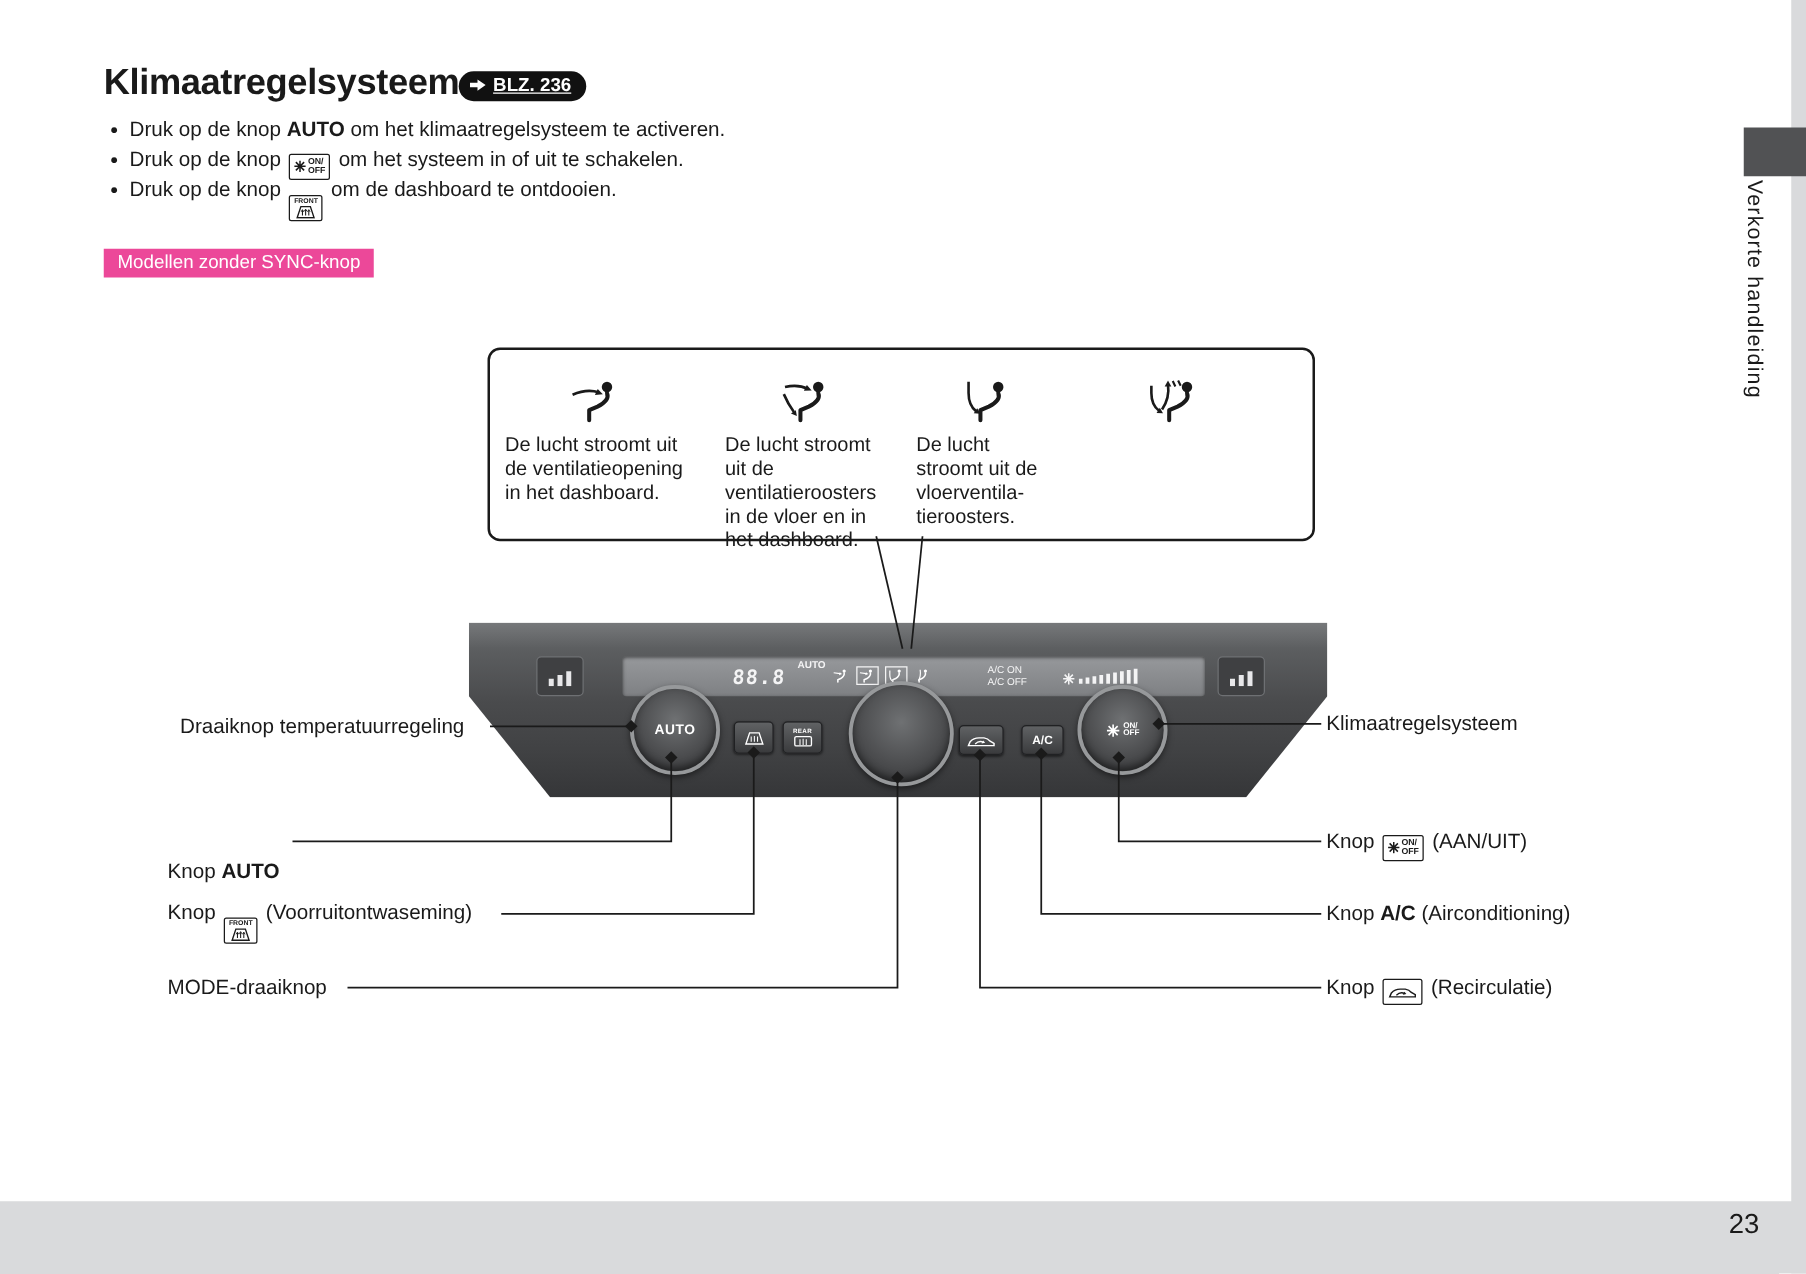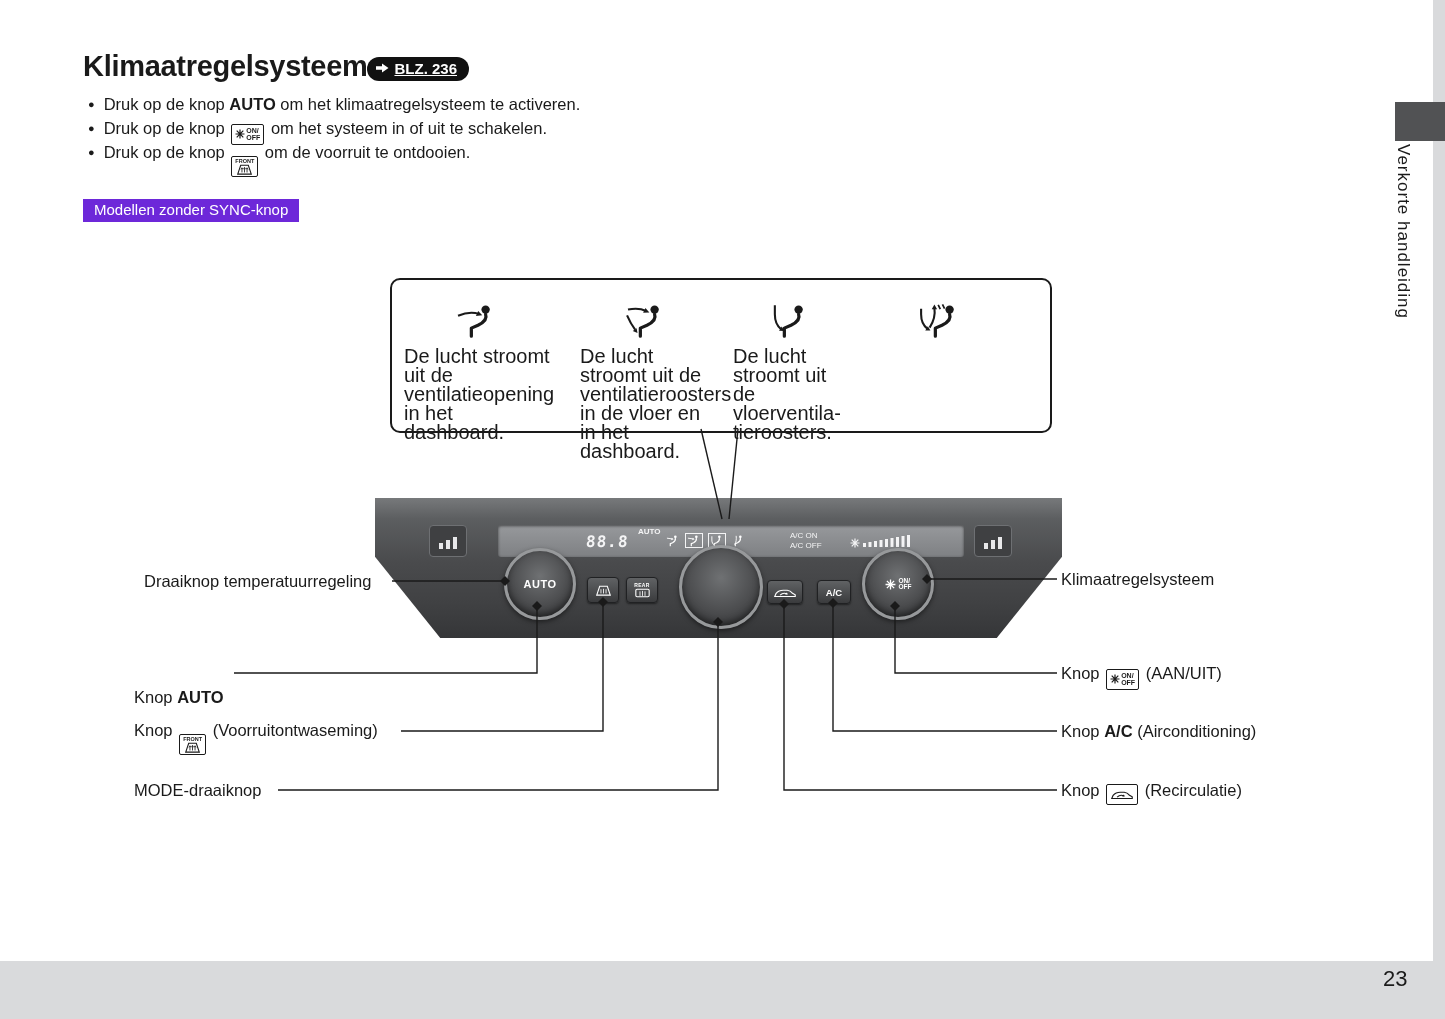--- a/index.html
+++ b/index.html
@@ -27,29 +27,29 @@
   .dot{font-size:11px;line-height:23px;}
   .bullet-text b{font-weight:bold;}
 
   
   .btn-icon{display:inline-flex;align-items:center;justify-content:center;border:1.3px solid #1a1a1a;
             border-radius:2px;background:#fff;padding:1px 3px;margin:0 2px;vertical-align:-5px;min-height:17px;}
   .onoff{display:flex;flex-direction:column;font-size:7px;font-weight:bold;line-height:7px;margin-left:1px;}
   .front-stack{display:flex;flex-direction:column;align-items:center;}
   .front-word{font-size:5.5px;font-weight:bold;line-height:6px;}
 
-  .model-tag{position:absolute;left:83px;top:199px;background:#6d28d9;color:#fff;
+  .model-tag{position:absolute;left:83px;top:199px;background:#ec4899;color:#fff;
              font-size:15px;padding:2px 11px 4px;}
 
   
   .callout{position:absolute;left:390px;top:278px;width:658px;height:151px;border:2px solid #1a1a1a;
            border-radius:10px;background:#fff;}
   .co-col{position:absolute;top:18px;display:flex;flex-direction:column;}
   .co-icon{height:46px;display:flex;align-items:center;justify-content:center;color:#1a1a1a;}
-  .co-text{font-size:20px;line-height:19px;margin-top:3px;}
+  .co-text{font-size:16px;line-height:19px;margin-top:3px;}
   .co1{left:12px;width:147px;}
   .co2{left:188px;width:134px;}
   .co3{left:341px;width:116px;}
   .co4{left:480px;width:140px;}
 
   
   .panel{position:absolute;left:375px;top:498px;width:687px;height:140px;}
   .panel-body{position:absolute;inset:0;
       clip-path:polygon(0% 0%,100% 0%,100% 42%,90.5% 100%,9.5% 100%,0% 42%);
       background:linear-gradient(180deg,#77797b 0%,#5c5e60 15%,#4a4b4d 45%,#404143 75%,#353638 100%);}
@@ -138,21 +138,21 @@
       <span class="dot">●</span>
       <span class="bullet-text"><span>Druk op de knop </span><span class="btn-icon">
             <span class="front-stack">
               <span class="front-word">FRONT</span>
               <svg width="17" height="11" viewBox="0 0 20 13">
                 <path d="M2,12 L5.5,1.5 L14.5,1.5 L18,12 Z" fill="none" stroke="#1a1a1a" stroke-width="1.3"></path>
                 <path d="M7,10 L7,5 M10,10 L10,4.5 M13,10 L13,5" stroke="#1a1a1a" stroke-width="1" fill="none"></path>
                 <path d="M5.8,6.4 L7,4.4 L8.2,6.4 M8.8,5.9 L10,3.9 L11.2,5.9 M11.8,6.4 L13,4.4 L14.2,6.4" fill="none" stroke="#1a1a1a" stroke-width="0.9"></path>
               </svg>
             </span>
-          </span><span> om de voorruit te ontdooien.</span></span>
+          </span><span> om de dashboard te ontdooien.</span></span>
     </div>
   </div>
 
   <div class="model-tag">Modellen zonder SYNC-knop</div>
 
   <div class="callout">
     <div class="co-col co1">
       <div class="co-icon">
         <svg width="50" height="38" viewBox="0 0 52 40">
           <circle cx="34" cy="8" r="4.4" fill="currentColor"></circle>

